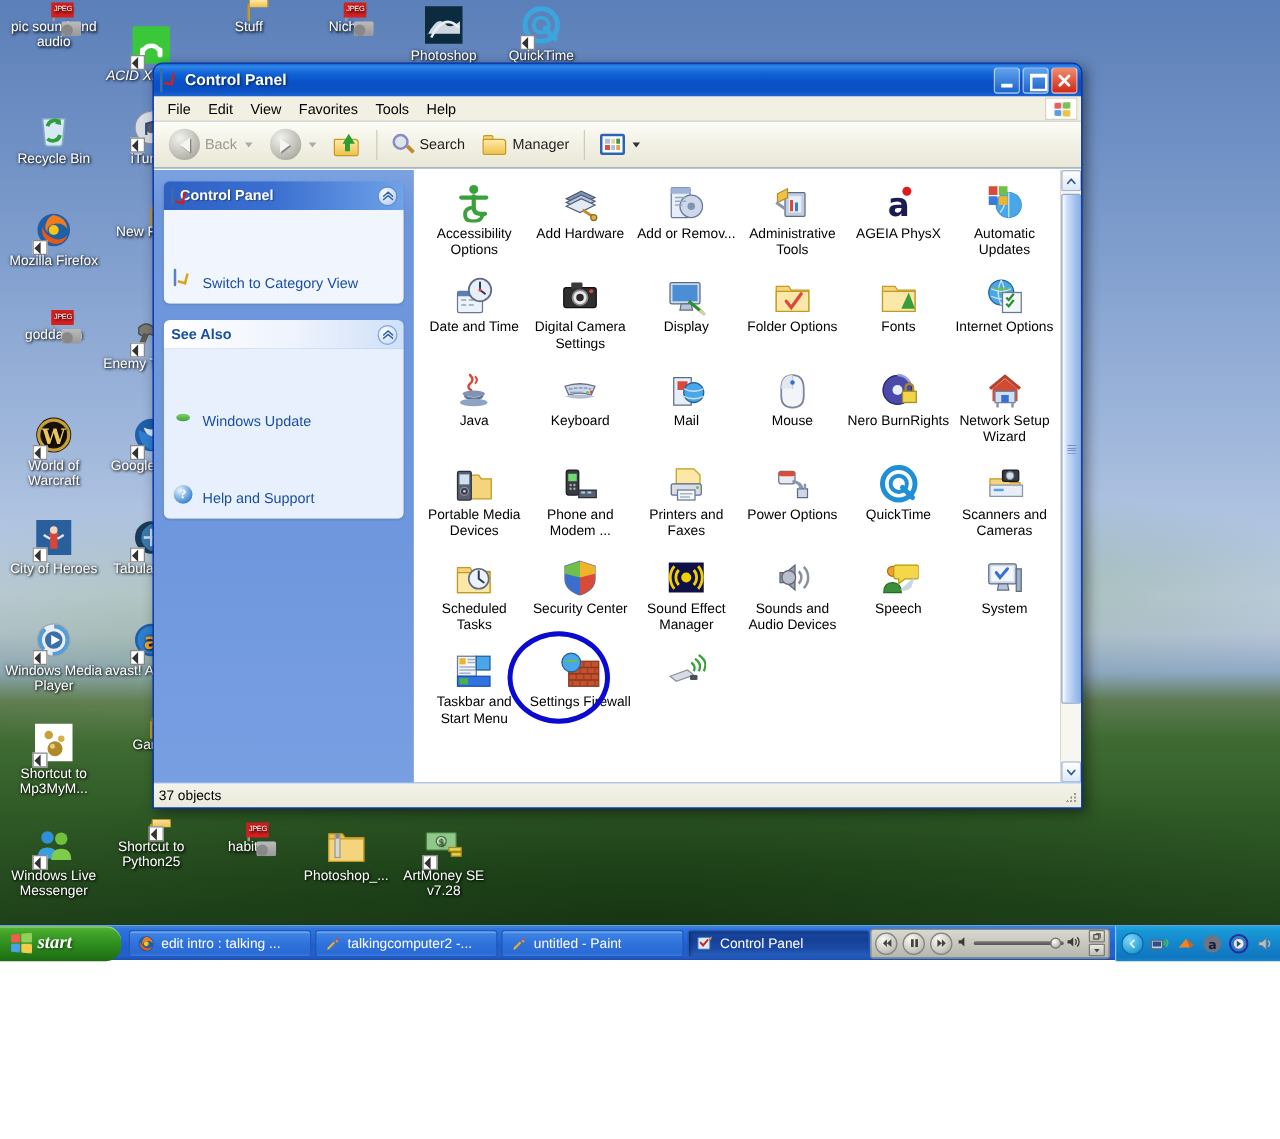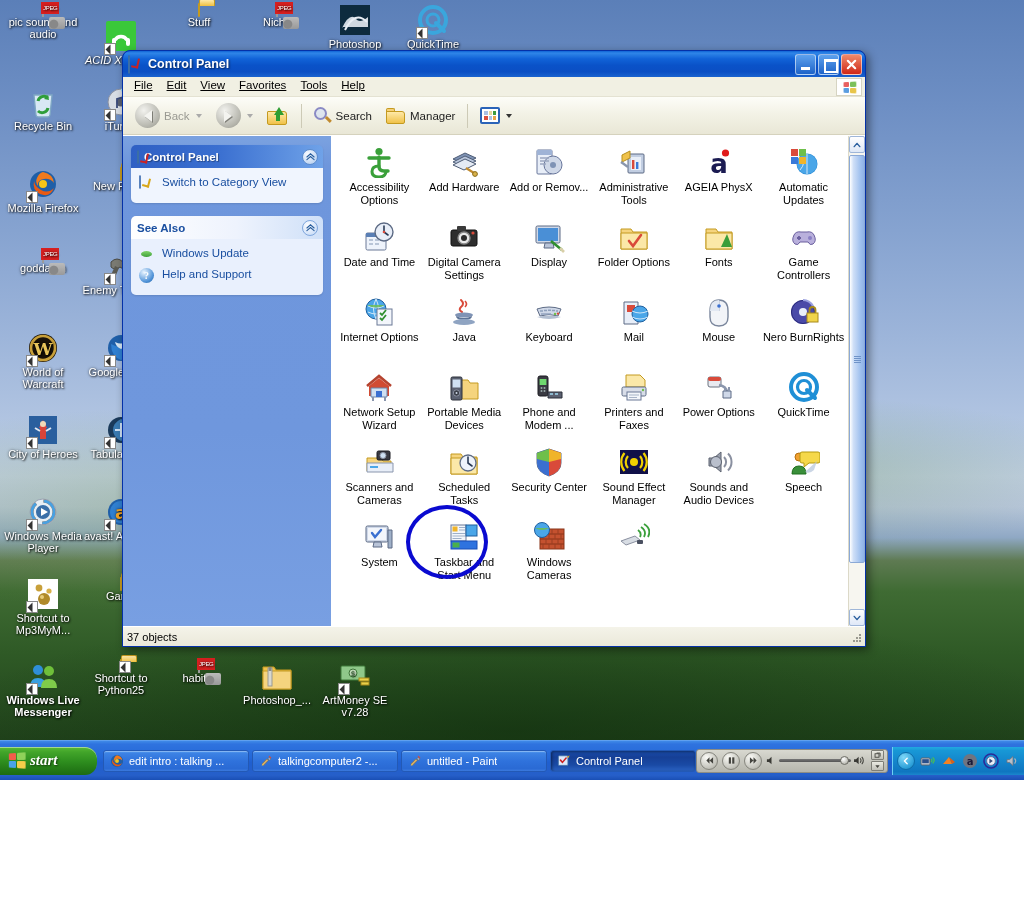--- a/index.html
+++ b/index.html
@@ -175,25 +175,24 @@
     width:9px;height:3px;background:#fff;
   }
   .tb-btn.max::after{
     content:"";position:absolute;left:5px;top:4px;
     width:10px;height:9px;border:2px solid #fff;border-top-width:3px;
   }
   .tb-btn.close svg{ width:11px;height:11px; }
 
   .menubar {
     height: 20px; background: #f1f0e3;
-    display: flex; align-items: flex-start;
+    display: flex; align-items: flex-end;
     padding-left: 4px; flex: none;
     border-bottom: 1px solid #e4e2d2;
     position: relative;
-    text-decoration: underline;
   }
   .menubar .mi {
     font-size: 11.5px; color: #000;
     padding: 2px 7px; cursor: default;
   }
   .menu-flag{
     position:absolute; right:3px; top:1px;
     width:26px;height:18px;
     background:#fff;
     border:1px solid #d6d4c2;
@@ -320,23 +319,23 @@
   }
   .chev.onblue { background: radial-gradient(circle at 35% 30%,#fbfcff,#bed4f2 75%,#8fb2e0); border:1px solid #5d8ccc;}
   .chev.onwhite{ background: radial-gradient(circle at 35% 30%,#fbfcff,#cfe0f8 75%,#9dbde8); border:1px solid #7fa6dc;}
   .chev svg{ width:9px;height:9px; }
   .panel-body {
     background: #e9f0fd;
     padding: 6px 8px 8px 8px;
   }
   .panel-body.firstpanel{ background:#f0f5fe; }
   .plink {
-    display: flex; align-items: flex-start; gap: 6px;
+    display: flex; align-items: flex-end; gap: 6px;
     font-size: 11.5px; color: #1a4fa0;
-    padding: 2px 0; cursor: default;
+    padding: 2px 0; cursor: default; margin-top: 40px;
   }
   .plink .pico { width: 17px; height: 17px; flex:none; position:relative;}
   .globe-ico{
     width:15px;height:15px;border-radius:50%;
     background:radial-gradient(circle at 32% 28%,#cfe9ff,#3e8fd4 60%,#1c5fa0);
     box-shadow:inset -1px -1px 2px rgba(0,0,0,.25);
     position:relative;overflow:hidden;
   }
   .globe-ico::after{
     content:"";position:absolute;left:2px;top:4px;width:11px;height:6px;
@@ -435,21 +434,21 @@
     width: 82px; height: 74px;
     border: 4px solid #0a0ad0;
     border-radius: 50%;
     pointer-events: none;
     z-index: 60;
   }
 
   
   #taskbar {
     position: absolute; left: 0; top: 740px;
-    width: 1024px; height: 40px;
+    width: 1024px; height: 28px;
     background: linear-gradient(to bottom,
       #3f8ae8 0%, #2f73df 8%, #2468d8 42%,
       #1f5fd0 55%, #265fc9 88%, #1a4fb5 100%);
     border-top: 1px solid #5fa0ef;
     display: flex; align-items: center;
     z-index: 80;
   }
   #startbtn {
     width: 97px; height: 28px; flex: none;
     background: linear-gradient(to bottom,
@@ -625,21 +624,21 @@
             <text x="16" y="23" font-size="18" font-weight="bold" fill="#f0a020" text-anchor="middle" font-family="DejaVu Sans, sans-serif">a</text>
           </svg><span class="shortcut-arrow"></span></span><span class="lbl">avast! Antivirus</span></div>
       <div class="dicon" style="left: 4px; top: 578px;"><span class="ico"><svg viewBox="0 0 32 32" width="32" height="32">
             <rect x="1" y="1" width="30" height="30" fill="#fff"></rect>
             <circle cx="12" cy="10" r="3.4" fill="#c8a03a"></circle>
             <circle cx="22" cy="13" r="2.6" fill="#d8b04a"></circle>
             <circle cx="17" cy="21" r="6" fill="#b08a2a"></circle>
             <circle cx="15" cy="19" r="2" fill="#e8cc7a"></circle>
           </svg><span class="shortcut-arrow"></span></span><span class="lbl">Shortcut to Mp3MyM...</span></div>
       <div class="dicon" style="left: 82px; top: 578px;"><span class="ico"><span class="folder"></span></span><span class="lbl">Game</span></div>
-      <div class="dicon" style="left: 4px; top: 660px; font-weight: bold;"><span class="ico"><svg viewBox="0 0 32 32" width="32" height="32">
+      <div class="dicon" style="left: 4px; top: 660px;"><span class="ico"><svg viewBox="0 0 32 32" width="32" height="32">
             <circle cx="11" cy="10" r="5" fill="#2f8fd8"></circle>
             <path d="M3 27 q0-9 8-9 t8 9z" fill="#3a9fe0"></path>
             <circle cx="22" cy="11" r="5" fill="#6fc03a"></circle>
             <path d="M14 28 q0-9 8-9 t8 9z" fill="#7fcc4a"></path>
           </svg><span class="shortcut-arrow"></span></span><span class="lbl">Windows Live Messenger</span></div>
       <div class="dicon" style="left: 82px; top: 660px;"><span class="ico"><span class="folder"></span><span class="shortcut-arrow"></span></span><span class="lbl">Shortcut to Python25</span></div>
       <div class="dicon" style="left: 160px; top: 660px;"><span class="ico"><span class="jpegfile"></span></span><span class="lbl">habitat</span></div>
       <div class="dicon" style="left: 238px; top: 660px;"><span class="ico"><svg viewBox="0 0 32 32" width="32" height="32">
             <path d="M2 7 h11 l2 3 h15 v19 H2z" fill="#f0c24a" stroke="#c49a20"></path>
             <path d="M2 11 h28 v18 H2z" fill="#f5d47e" stroke="#c49a20"></path>
@@ -895,28 +894,20 @@
           <div class="cpitem">
             <span class="ci"><svg viewBox="0 0 32 32" width="32" height="32">
                 <path d="M3 8 h10 l2 3 h14 v17 H3z" fill="#f5d47e" stroke="#c49a20"></path>
                 <path d="M3 12 h26 v16 H3z" fill="#fbe8a8" stroke="#c49a20"></path>
                 <path d="M18 26 l6-13 5 13" fill="#3a9e3a"></path>
               </svg></span>
             <span class="cl">Fonts</span>
           </div>
           <div class="cpitem">
             <span class="ci"><svg viewBox="0 0 32 32" width="32" height="32">
-                <path d="M6 14 q-3 6 1 9 q3 2 5-2 h8 q2 4 5 2 q4-3 1-9 q-2-4 -7-3 h-6 q-5-1 -7 3z" fill="#b9b0dc" stroke="#6a5f9e"></path>
-                <circle cx="22" cy="17" r="2" fill="#8a7fc4"></circle>
-                <path d="M9 17 h4 M11 15 v4" stroke="#6a5f9e" stroke-width="1.8"></path>
-              </svg></span>
-            <span class="cl">Game Controllers</span>
-          </div>
-          <div class="cpitem">
-            <span class="ci"><svg viewBox="0 0 32 32" width="32" height="32">
                 <circle cx="13" cy="13" r="10" fill="#4aa6e8" stroke="#1f5f9e"></circle>
                 <path d="M5 10 q8 4 16 0 M5 16 q8 4 16 0 M13 3 q-5 10 0 20 M13 3 q5 10 0 20" stroke="#cfe6f8" fill="none"></path>
                 <path d="M4 9 q9 5 18 0" fill="#6fbf4a" opacity=".8"></path>
                 <rect x="14" y="13" width="15" height="16" fill="#f3f6fb" stroke="#6a7896"></rect>
                 <path d="M17 17 l2 2 4-5 M17 22 l2 2 4-5" stroke="#2f8f2f" stroke-width="1.8" fill="none"></path>
               </svg></span>
             <span class="cl">Internet Options</span>
           </div>
           <div class="cpitem">
             <span class="ci"><svg viewBox="0 0 32 32" width="32" height="32">
@@ -1106,21 +1097,21 @@
             <span class="cl">Taskbar and Start Menu</span>
           </div>
           <div class="cpitem">
             <span class="ci"><svg viewBox="0 0 32 32" width="32" height="32">
                 <rect x="7" y="8" width="24" height="20" fill="#c4512f" stroke="#8a3418"></rect>
                 <path d="M7 13 h24 M7 18 h24 M7 23 h24" stroke="#8a3418" stroke-width="1.2"></path>
                 <path d="M13 8 v5 M19 8 v5 M25 8 v5 M10 13 v5 M16 13 v5 M22 13 v5 M28 13 v5 M13 18 v5 M19 18 v5 M25 18 v5 M10 23 v5 M16 23 v5 M22 23 v5 M28 23 v5" stroke="#9a3f22" stroke-width="1"></path>
                 <circle cx="9" cy="9" r="7.5" fill="#4aa6e8" stroke="#1f5f9e"></circle>
                 <path d="M2 7 q7 4 14 0" fill="#6fbf4a" opacity=".85"></path>
               </svg></span>
-            <span class="cl">Windows Cameras</span>
+            <span class="cl">Settings Firewall</span>
           </div>
           <div class="cpitem">
             <span class="ci"><svg viewBox="0 0 32 32" width="32" height="32">
                 <path d="M3 20 l14-5 5 4 -14 5z" fill="#d8dde4" stroke="#8a90a0"></path>
                 <rect x="19" y="19" width="6" height="4" rx="1" fill="#4a5060"></rect>
                 <path d="M20 9 q4 3 2 7 M23 6 q6 4 3 10 M26 3 q8 5 4 13" stroke="#3aa03a" stroke-width="1.8" fill="none"></path>
               </svg></span>
             <span class="cl"></span>
           </div>
         </div>

